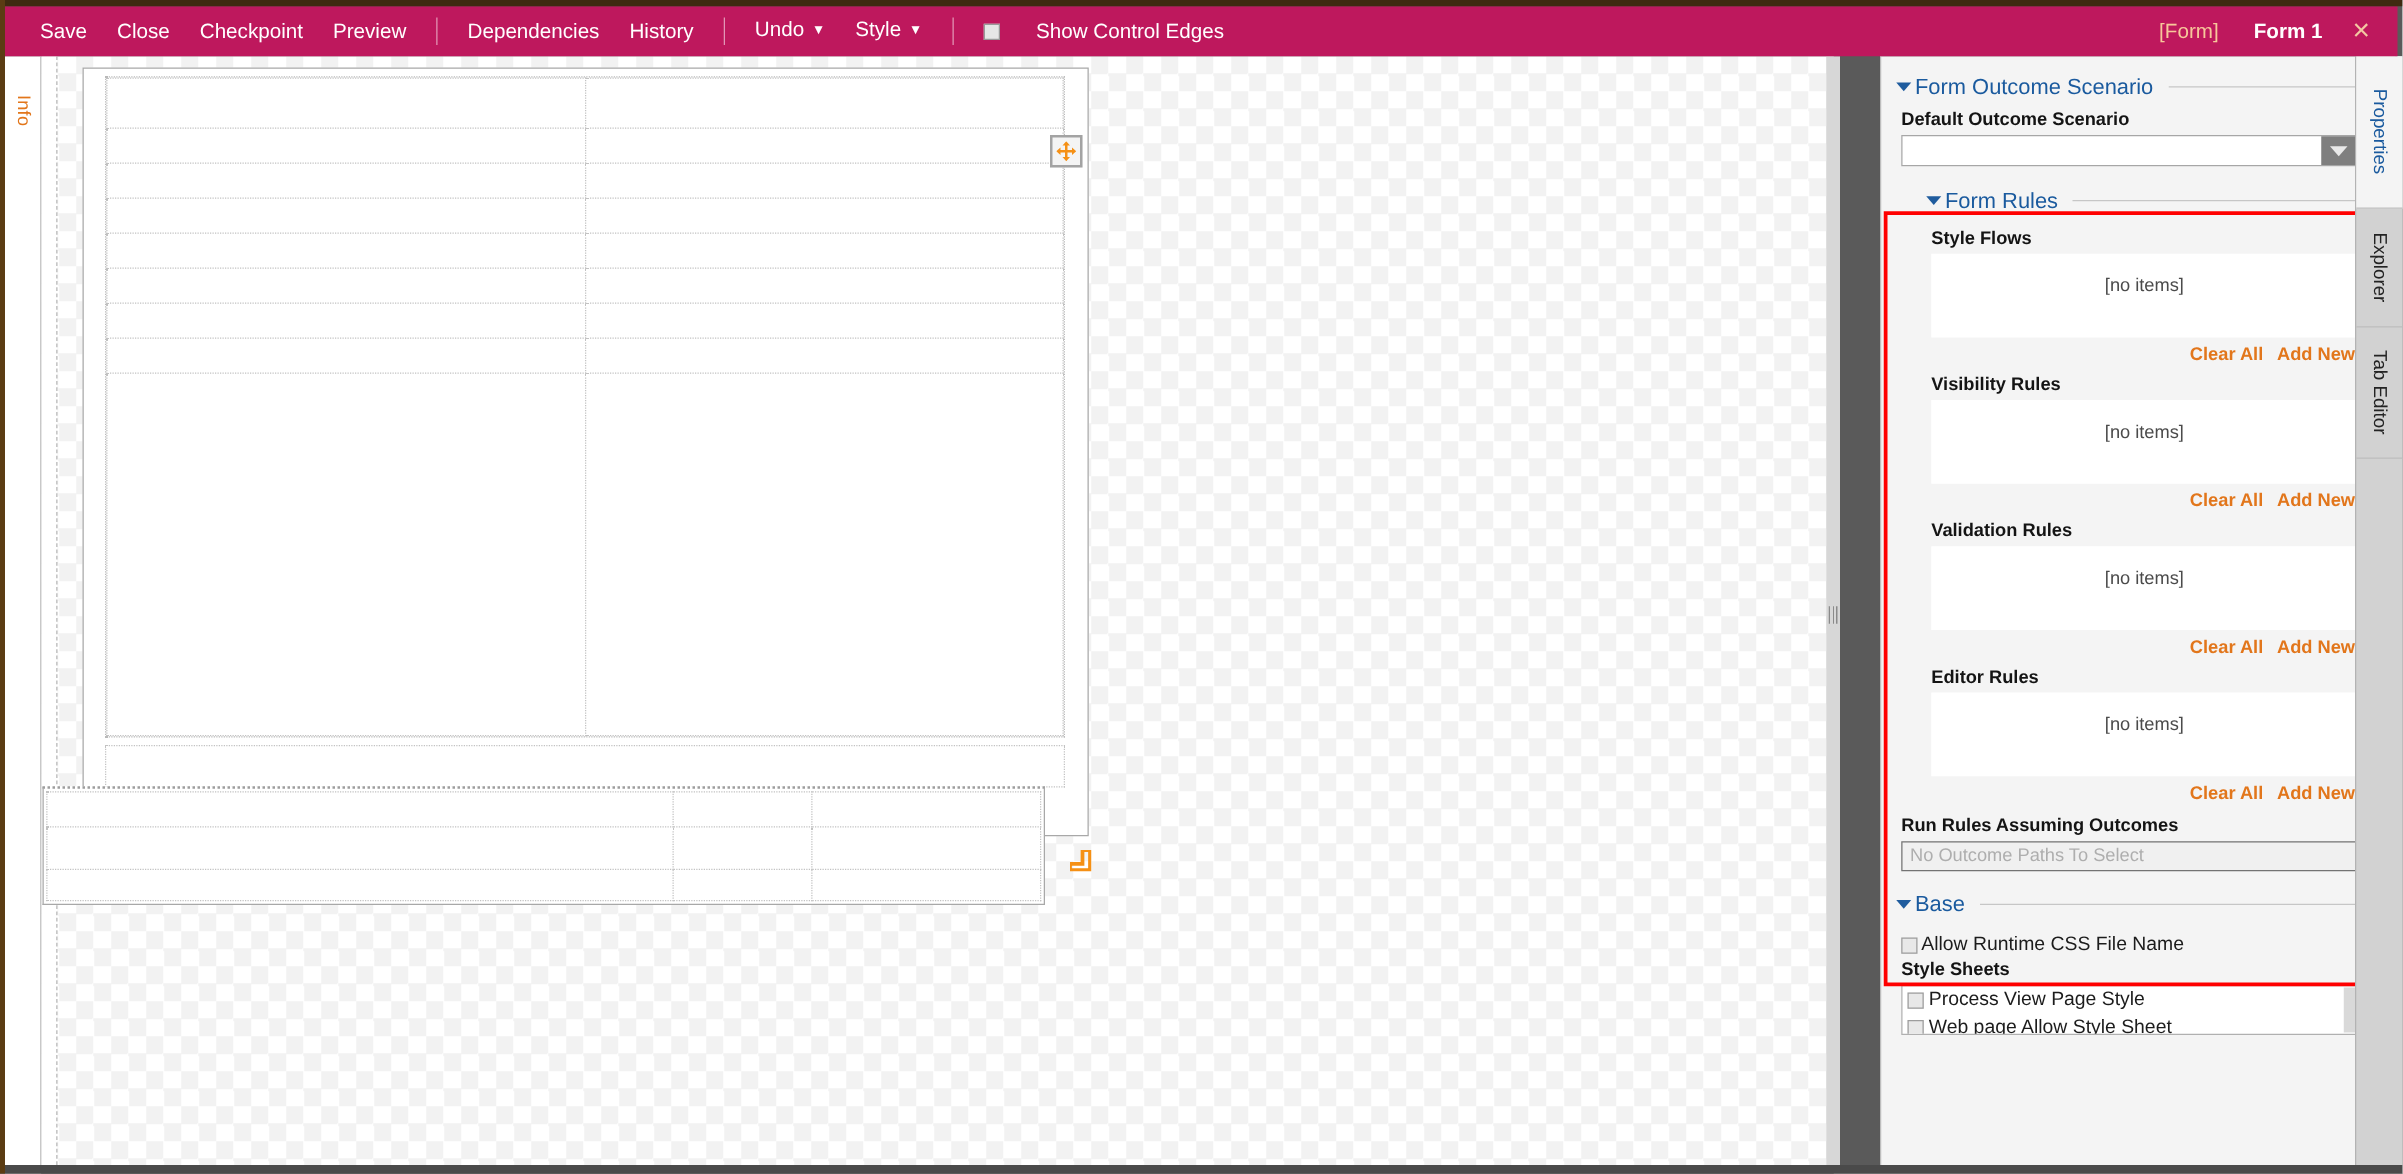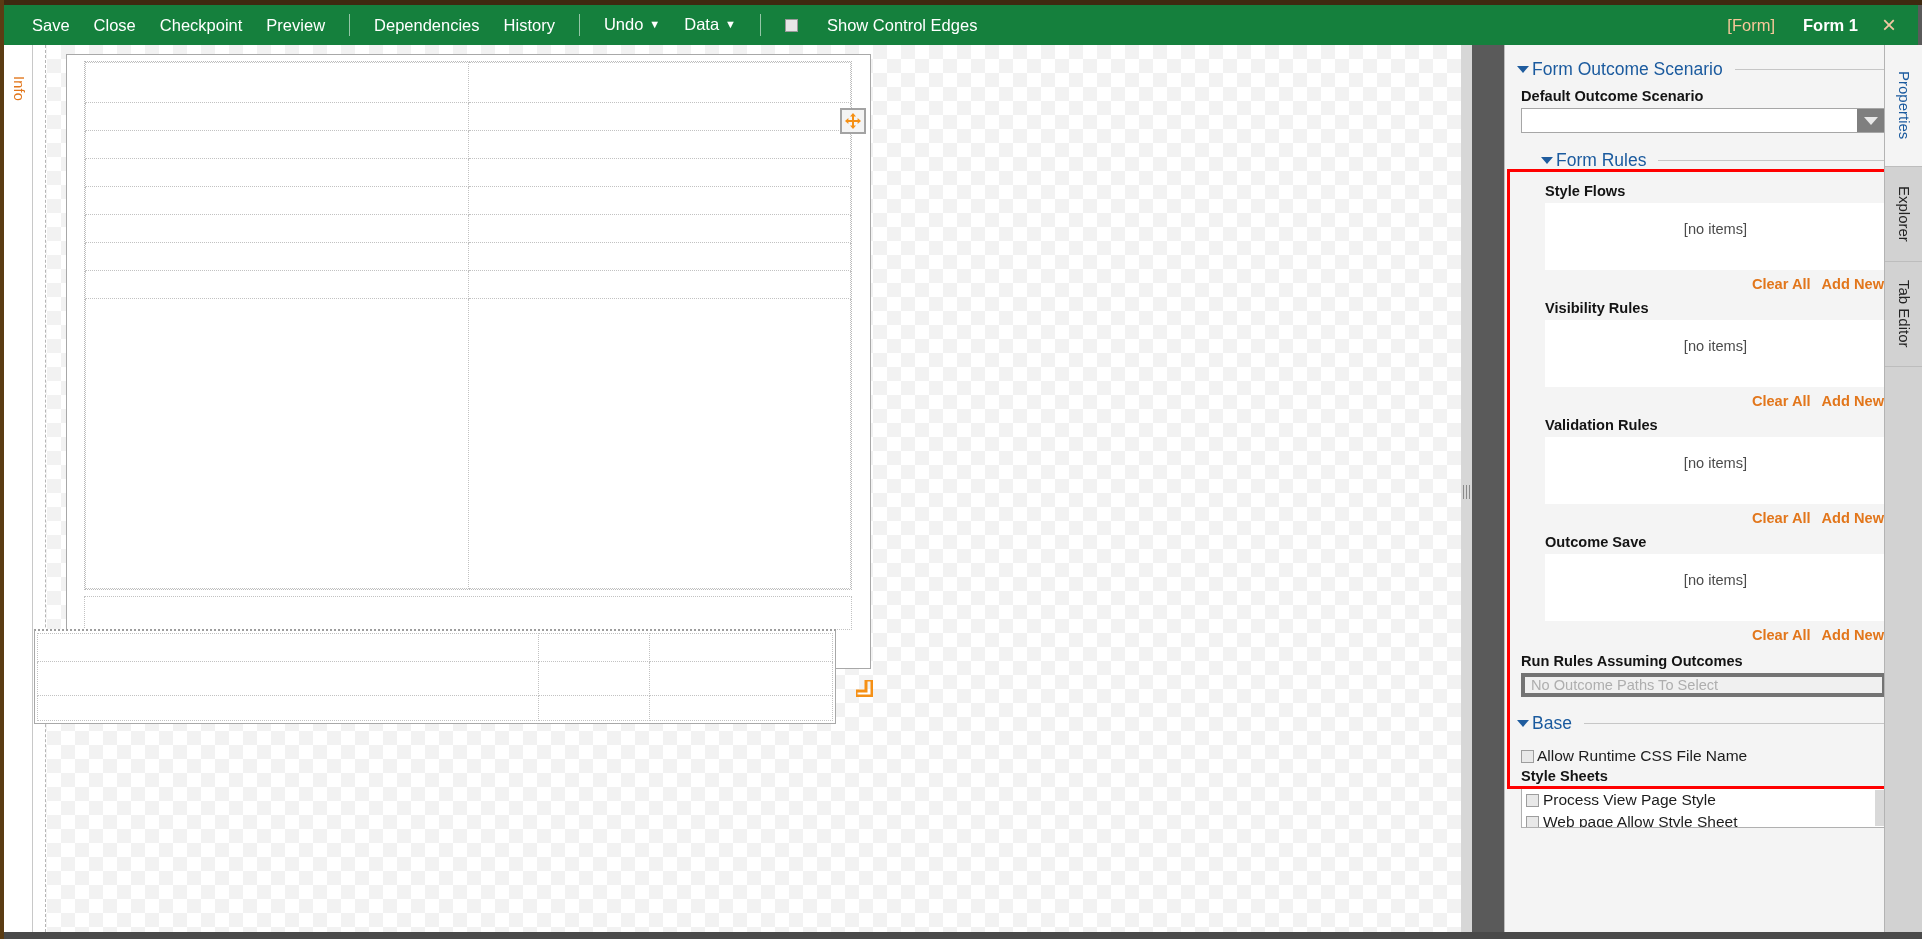--- a/index.html
+++ b/index.html
@@ -12,21 +12,21 @@
   #app {
     position: relative;
     width: 1922px; height: 939px;
     background: #5a5a5a;
   }
 
   
   .toolbar {
     position: absolute; top: 5px; left: 4px;
     width: 1914px; height: 40px;
-    background: #15803d;
+    background: #be185d;
     display: flex; align-items: center;
     color: #ffffff;
     font-size: 16.5px;
     padding-left: 16px;
     z-index: 30;
   }
   .tb-item {
     padding: 0 12px;
     line-height: 40px;
     white-space: nowrap;
@@ -325,21 +325,21 @@
     padding: 6px 16px 4px 0;
     font-size: 14.6px; font-weight: bold;
     color: #e2761b;
   }
   .rule-actions span { cursor: pointer; }
 
   .ro-input {
     margin: 0 14px 0 16px;
     height: 24px;
     background: #f0f0f0;
-    border: 4px solid #737373;
+    border: 1px solid #737373;
     display: flex; align-items: center;
     padding-left: 6px;
     font-size: 14.6px;
     color: #aeaeae;
   }
 
   .chk-row {
     display: flex; align-items: center;
     padding: 5px 0 3px 16px;
     cursor: pointer;
@@ -442,21 +442,21 @@
   <div class="toolbar">
     <div class="tb-item">Save</div>
     <div class="tb-item">Close</div>
     <div class="tb-item">Checkpoint</div>
     <div class="tb-item">Preview</div>
     <div class="tb-sep"></div>
     <div class="tb-item">Dependencies</div>
     <div class="tb-item">History</div>
     <div class="tb-sep"></div>
     <div class="tb-item"><span>Undo</span><span class="caret-dn">▼</span></div>
-    <div class="tb-item"><span>Data</span><span class="caret-dn">▼</span></div>
+    <div class="tb-item"><span>Style</span><span class="caret-dn">▼</span></div>
     <div class="tb-sep"></div>
     <div class="tb-check">
       <span class="box"></span>
       <span>Show Control Edges</span>
     </div>
     <div class="tb-spacer"></div>
     <div class="tb-right">
       <div class="tab-inactive">[Form]</div>
       <div class="tab-active">Form 1</div>
       <div class="tb-close">×</div>
@@ -611,21 +611,21 @@
           <div class="rule-list">
             <span>[no items]</span>
           </div>
           <div class="rule-actions">
             <span>Clear All</span>
             <span>Add New</span>
           </div>
         </div>
 
         <div class="rule-block">
-          <div class="rule-title">Outcome Save</div>
+          <div class="rule-title">Editor Rules</div>
           <div class="rule-list">
             <span>[no items]</span>
           </div>
           <div class="rule-actions">
             <span>Clear All</span>
             <span>Add New</span>
           </div>
         </div>
       </div>
 

